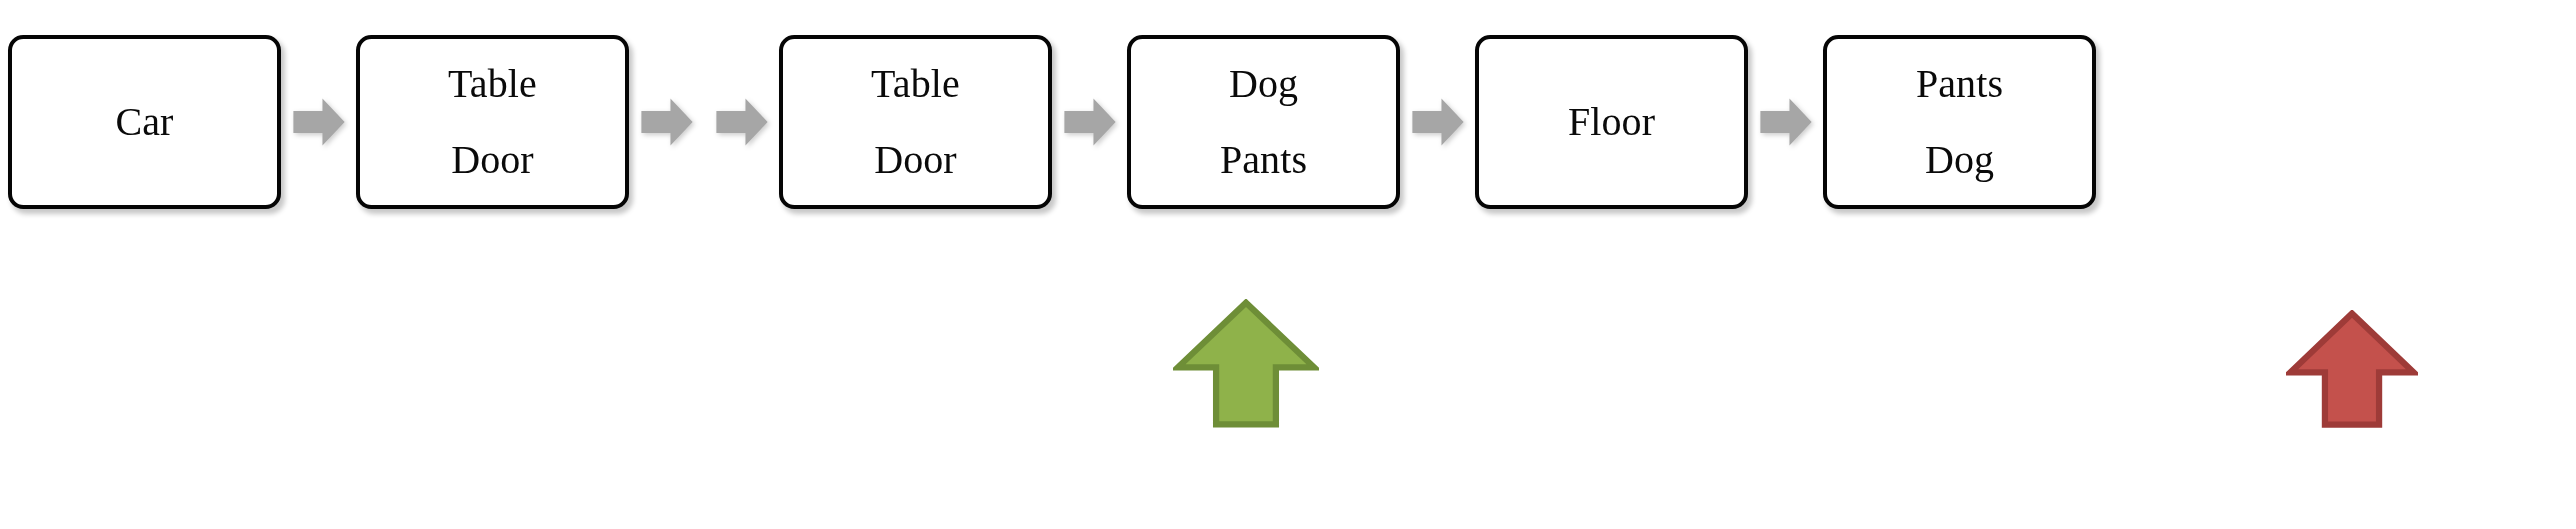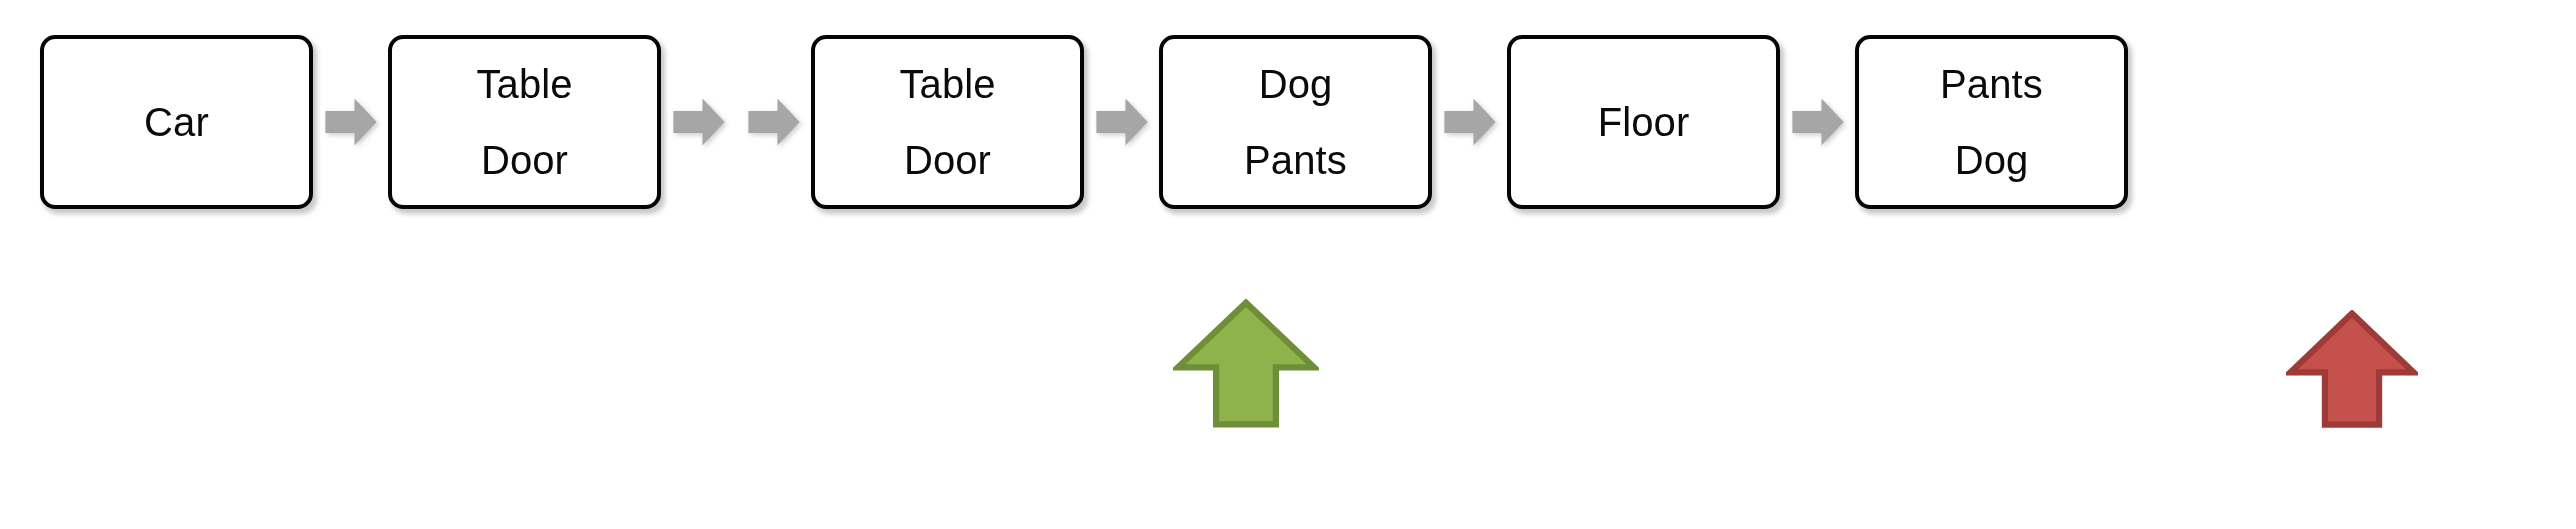--- a/index.html
+++ b/index.html
@@ -24,22 +24,23 @@
   .seq-row {
     position: absolute;
     left: 0;
     top: 28px;
     width: 2576px;
     height: 188px;
     display: flex;
     flex-direction: row;
     align-items: center;
     justify-content: flex-start;
-    padding-left: 40px;
+    padding-left: 8px;
     box-sizing: border-box;
+    font-family: Liberation Serif, serif;
   }
 
   .node-box {
     position: relative;
     width: 273px;
     height: 174px;
     background: #ffffff;
     border: 4.9px solid #050505;
     border-radius: 15.3px;
     box-sizing: border-box;

